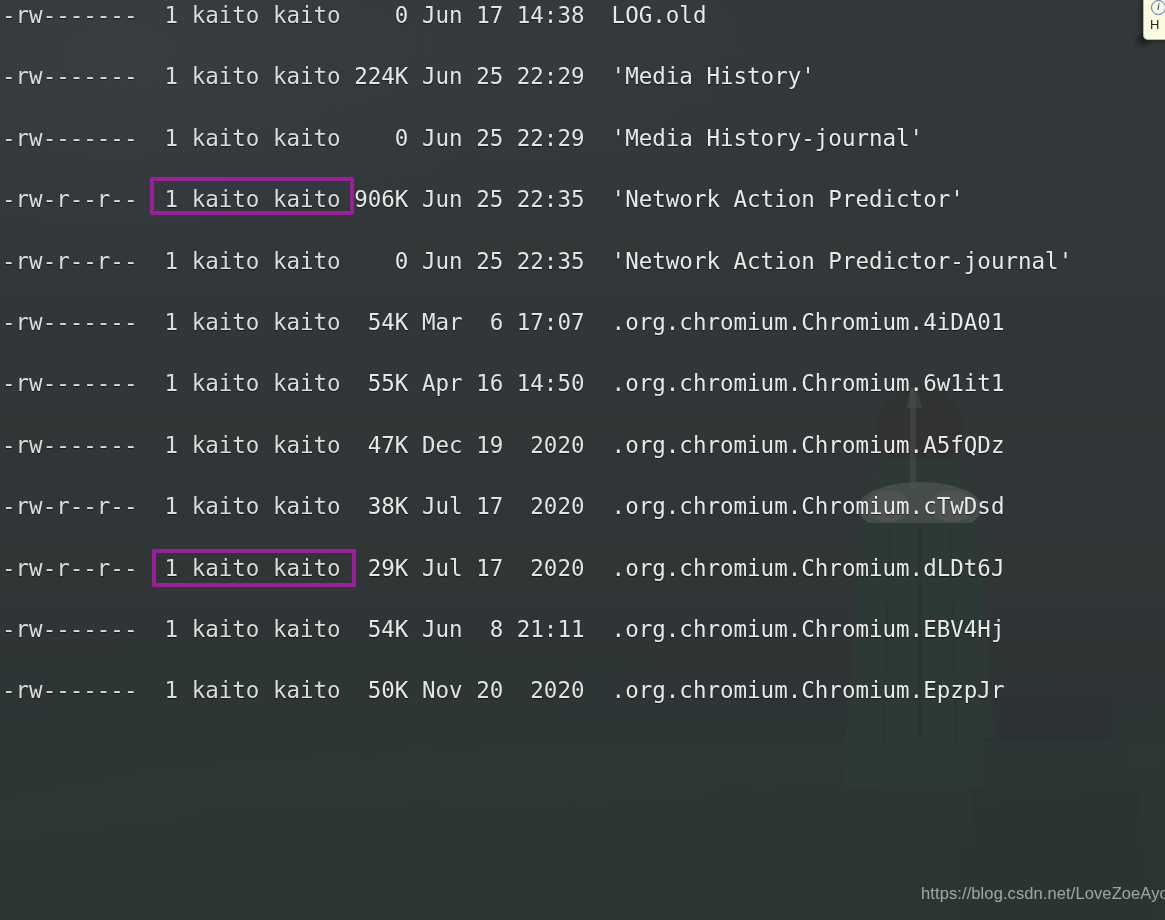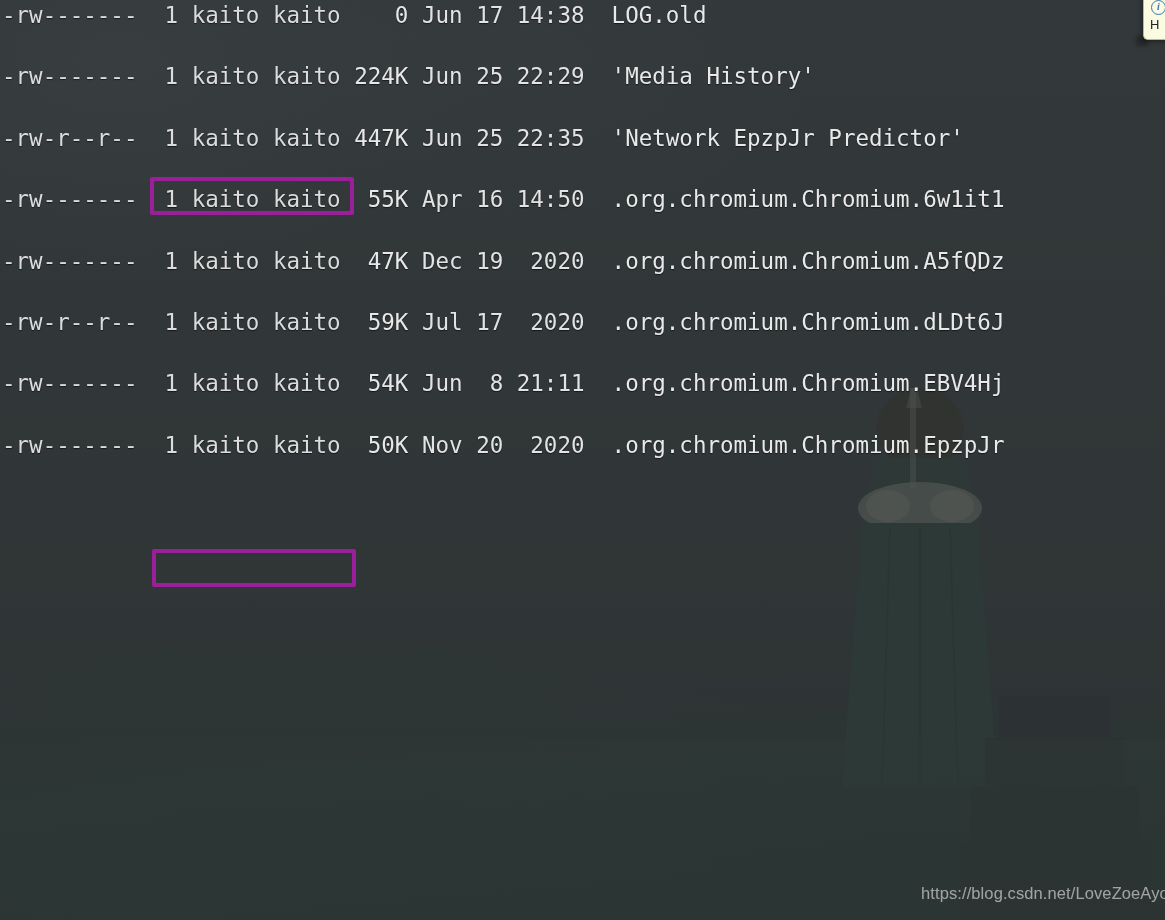--- a/index.html
+++ b/index.html
@@ -195,24 +195,28 @@
     <rect x="16" y="96" width="168" height="56" fill="#1a2420"></rect>
     <rect x="4" y="152" width="192" height="78" fill="#16201c"></rect>
   </svg>
 
   <div class="wp-ground"></div>
 
   <div class="term-surface"></div>
 
   <div class="listing" id="listing"><span class="row"><span class="c-perm">-rw-------</span>  <span class="c-links">1</span> <span class="c-owner">kaito</span> <span class="c-group">kaito</span> <span class="c-size">   0</span> <span class="c-date">Jun 17 14:38</span>  <span class="c-name">LOG.old</span></span>
 <span class="row"><span class="c-perm">-rw-------</span>  <span class="c-links">1</span> <span class="c-owner">kaito</span> <span class="c-group">kaito</span> <span class="c-size">224K</span> <span class="c-date">Jun 25 22:29</span>  <span class="c-name">'Media History'</span></span>
-<span class="row"><span class="c-perm">-rw-r--r--</span>  <span class="c-links">1</span> <span class="c-owner">kaito</span> <span class="c-group">kaito</span> <span class="c-size">447K</span> <span class="c-date">Jun 25 22:35</span>  <span class="c-name">'Network EpzpJr Predictor'</span></span>
+<span class="row"><span class="c-perm">-rw-------</span>  <span class="c-links">1</span> <span class="c-owner">kaito</span> <span class="c-group">kaito</span> <span class="c-size">   0</span> <span class="c-date">Jun 25 22:29</span>  <span class="c-name">'Media History-journal'</span></span>
+<span class="row"><span class="c-perm">-rw-r--r--</span>  <span class="c-links">1</span> <span class="c-owner">kaito</span> <span class="c-group">kaito</span> <span class="c-size">906K</span> <span class="c-date">Jun 25 22:35</span>  <span class="c-name">'Network Action Predictor'</span></span>
+<span class="row"><span class="c-perm">-rw-r--r--</span>  <span class="c-links">1</span> <span class="c-owner">kaito</span> <span class="c-group">kaito</span> <span class="c-size">   0</span> <span class="c-date">Jun 25 22:35</span>  <span class="c-name">'Network Action Predictor-journal'</span></span>
+<span class="row"><span class="c-perm">-rw-------</span>  <span class="c-links">1</span> <span class="c-owner">kaito</span> <span class="c-group">kaito</span> <span class="c-size"> 54K</span> <span class="c-date">Mar  6 17:07</span>  <span class="c-name">.org.chromium.Chromium.4iDA01</span></span>
 <span class="row"><span class="c-perm">-rw-------</span>  <span class="c-links">1</span> <span class="c-owner">kaito</span> <span class="c-group">kaito</span> <span class="c-size"> 55K</span> <span class="c-date">Apr 16 14:50</span>  <span class="c-name">.org.chromium.Chromium.6w1it1</span></span>
 <span class="row"><span class="c-perm">-rw-------</span>  <span class="c-links">1</span> <span class="c-owner">kaito</span> <span class="c-group">kaito</span> <span class="c-size"> 47K</span> <span class="c-date">Dec 19  2020</span>  <span class="c-name">.org.chromium.Chromium.A5fQDz</span></span>
-<span class="row"><span class="c-perm">-rw-r--r--</span>  <span class="c-links">1</span> <span class="c-owner">kaito</span> <span class="c-group">kaito</span> <span class="c-size"> 59K</span> <span class="c-date">Jul 17  2020</span>  <span class="c-name">.org.chromium.Chromium.dLDt6J</span></span>
+<span class="row"><span class="c-perm">-rw-r--r--</span>  <span class="c-links">1</span> <span class="c-owner">kaito</span> <span class="c-group">kaito</span> <span class="c-size"> 38K</span> <span class="c-date">Jul 17  2020</span>  <span class="c-name">.org.chromium.Chromium.cTwDsd</span></span>
+<span class="row"><span class="c-perm">-rw-r--r--</span>  <span class="c-links">1</span> <span class="c-owner">kaito</span> <span class="c-group">kaito</span> <span class="c-size"> 29K</span> <span class="c-date">Jul 17  2020</span>  <span class="c-name">.org.chromium.Chromium.dLDt6J</span></span>
 <span class="row"><span class="c-perm">-rw-------</span>  <span class="c-links">1</span> <span class="c-owner">kaito</span> <span class="c-group">kaito</span> <span class="c-size"> 54K</span> <span class="c-date">Jun  8 21:11</span>  <span class="c-name">.org.chromium.Chromium.EBV4Hj</span></span>
 <span class="row"><span class="c-perm">-rw-------</span>  <span class="c-links">1</span> <span class="c-owner">kaito</span> <span class="c-group">kaito</span> <span class="c-size"> 50K</span> <span class="c-date">Nov 20  2020</span>  <span class="c-name">.org.chromium.Chromium.EpzpJr</span></span>
 
 
 
 
 
 
 
 

